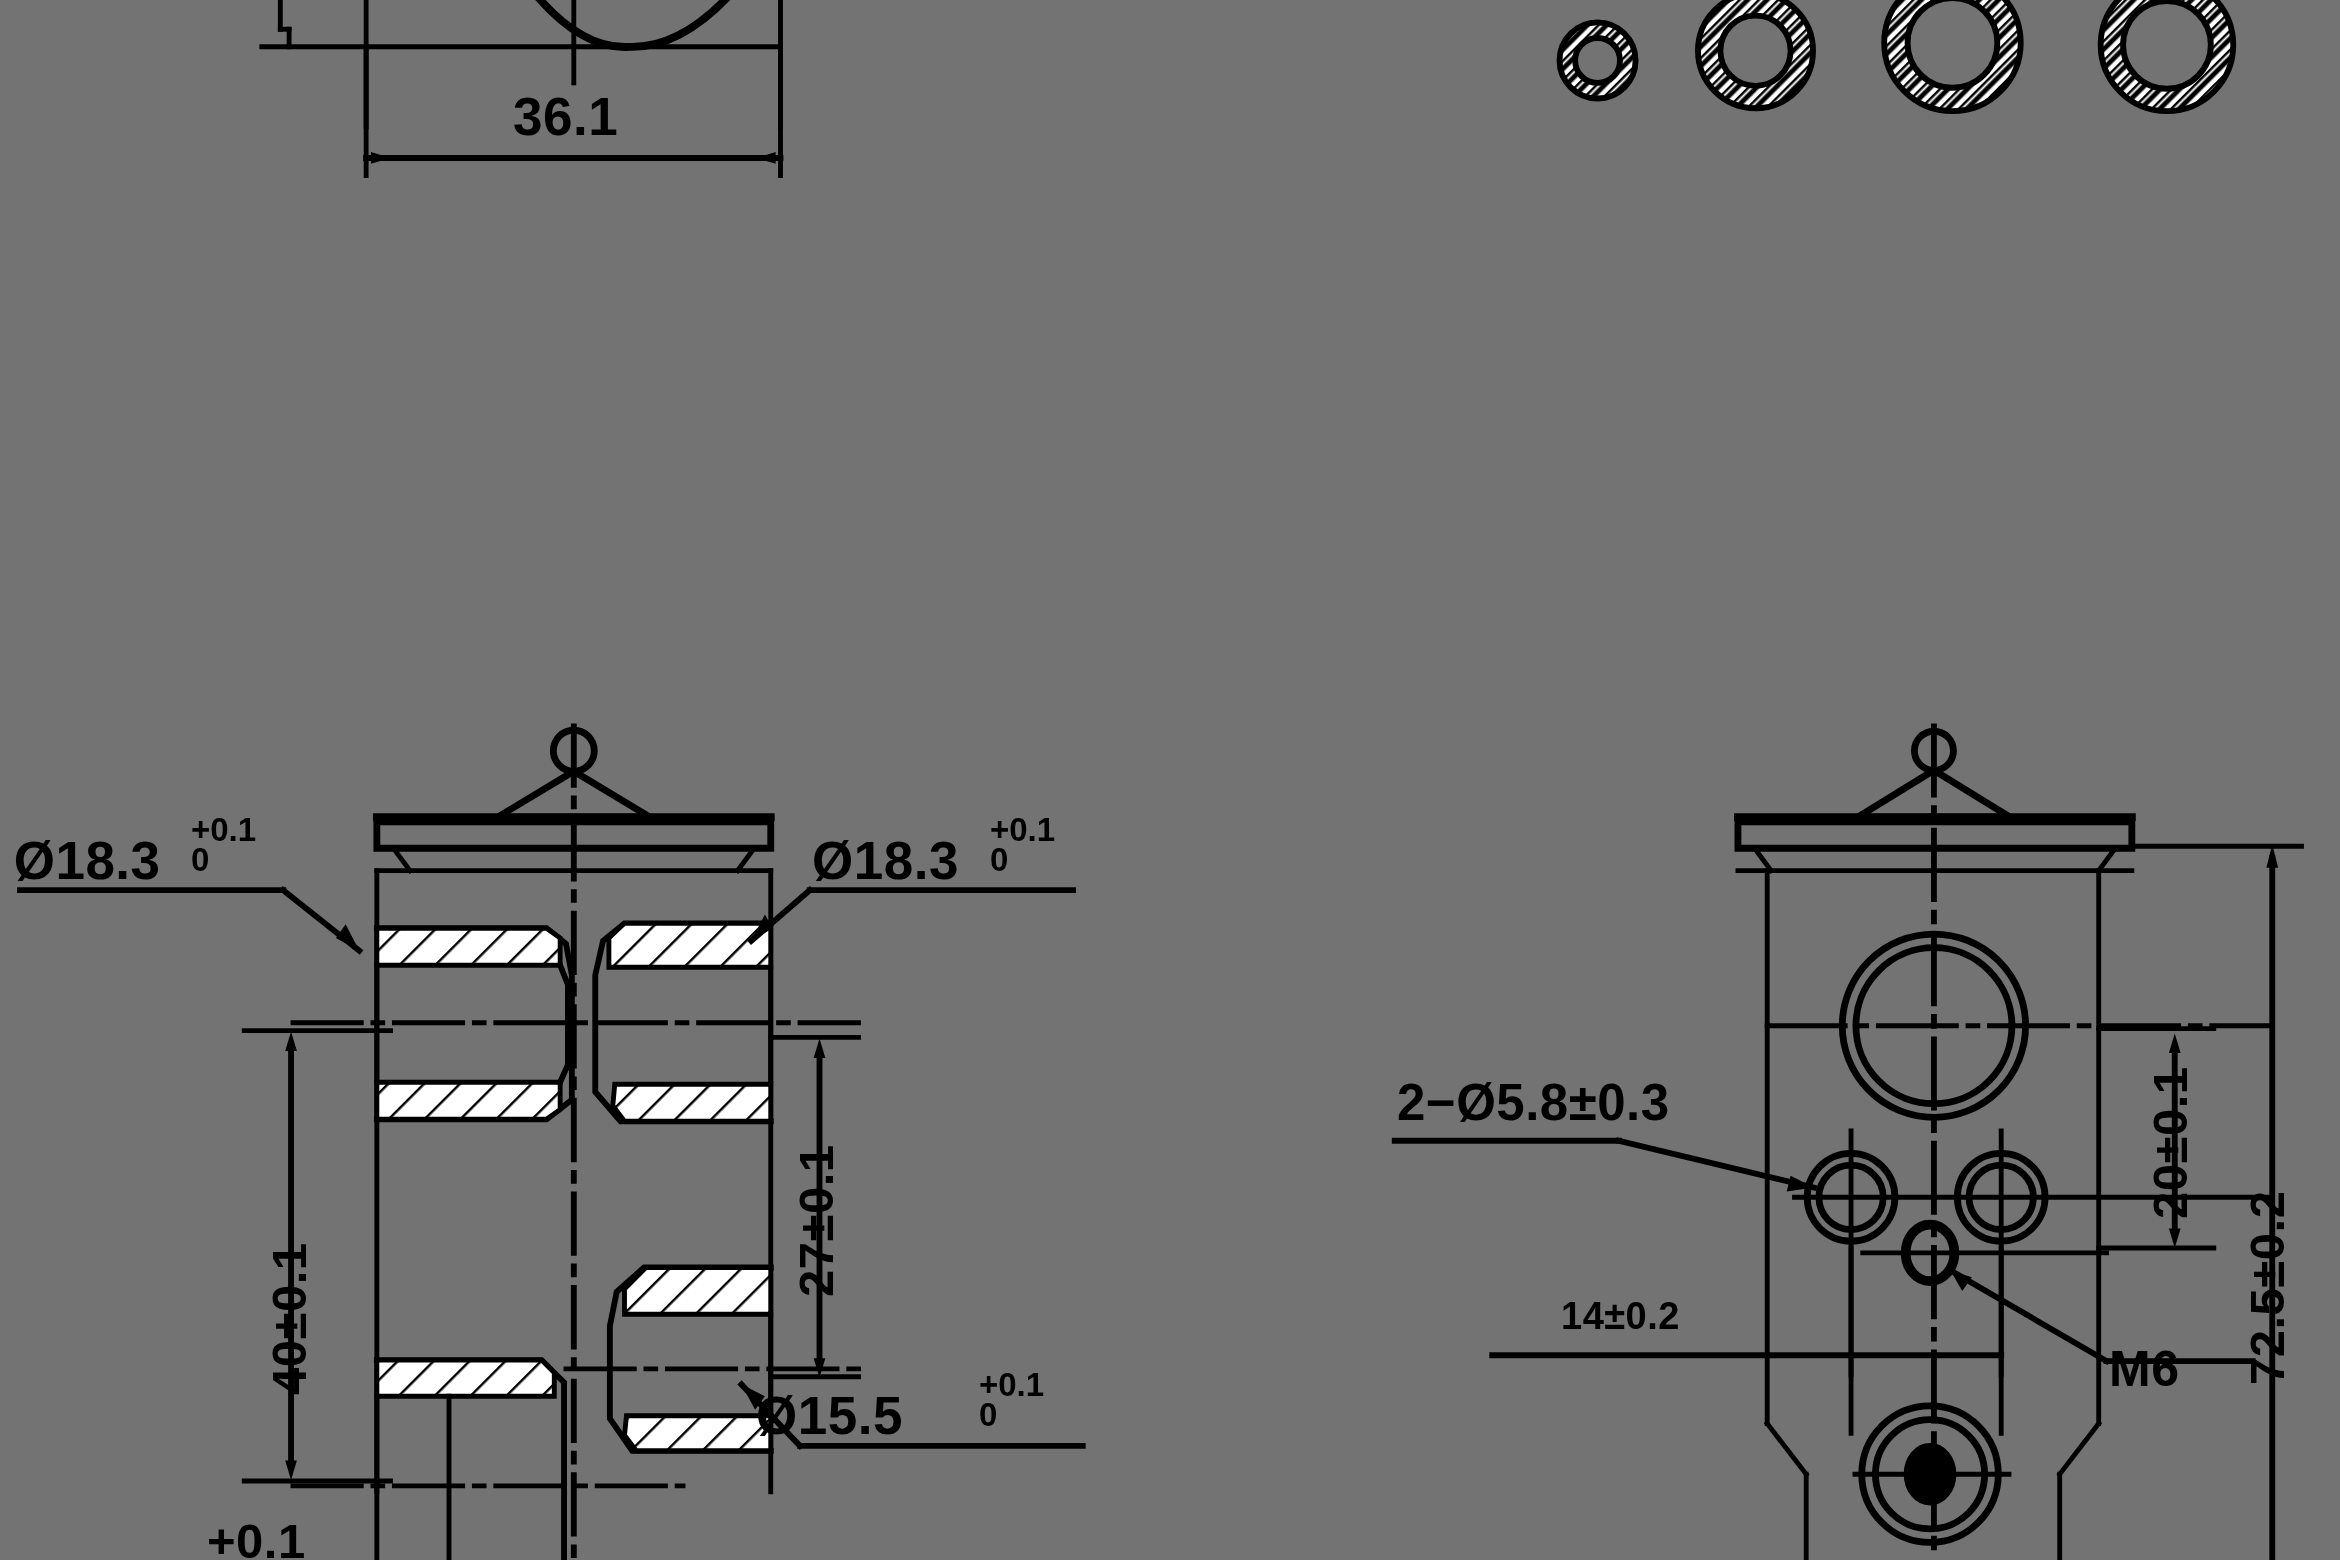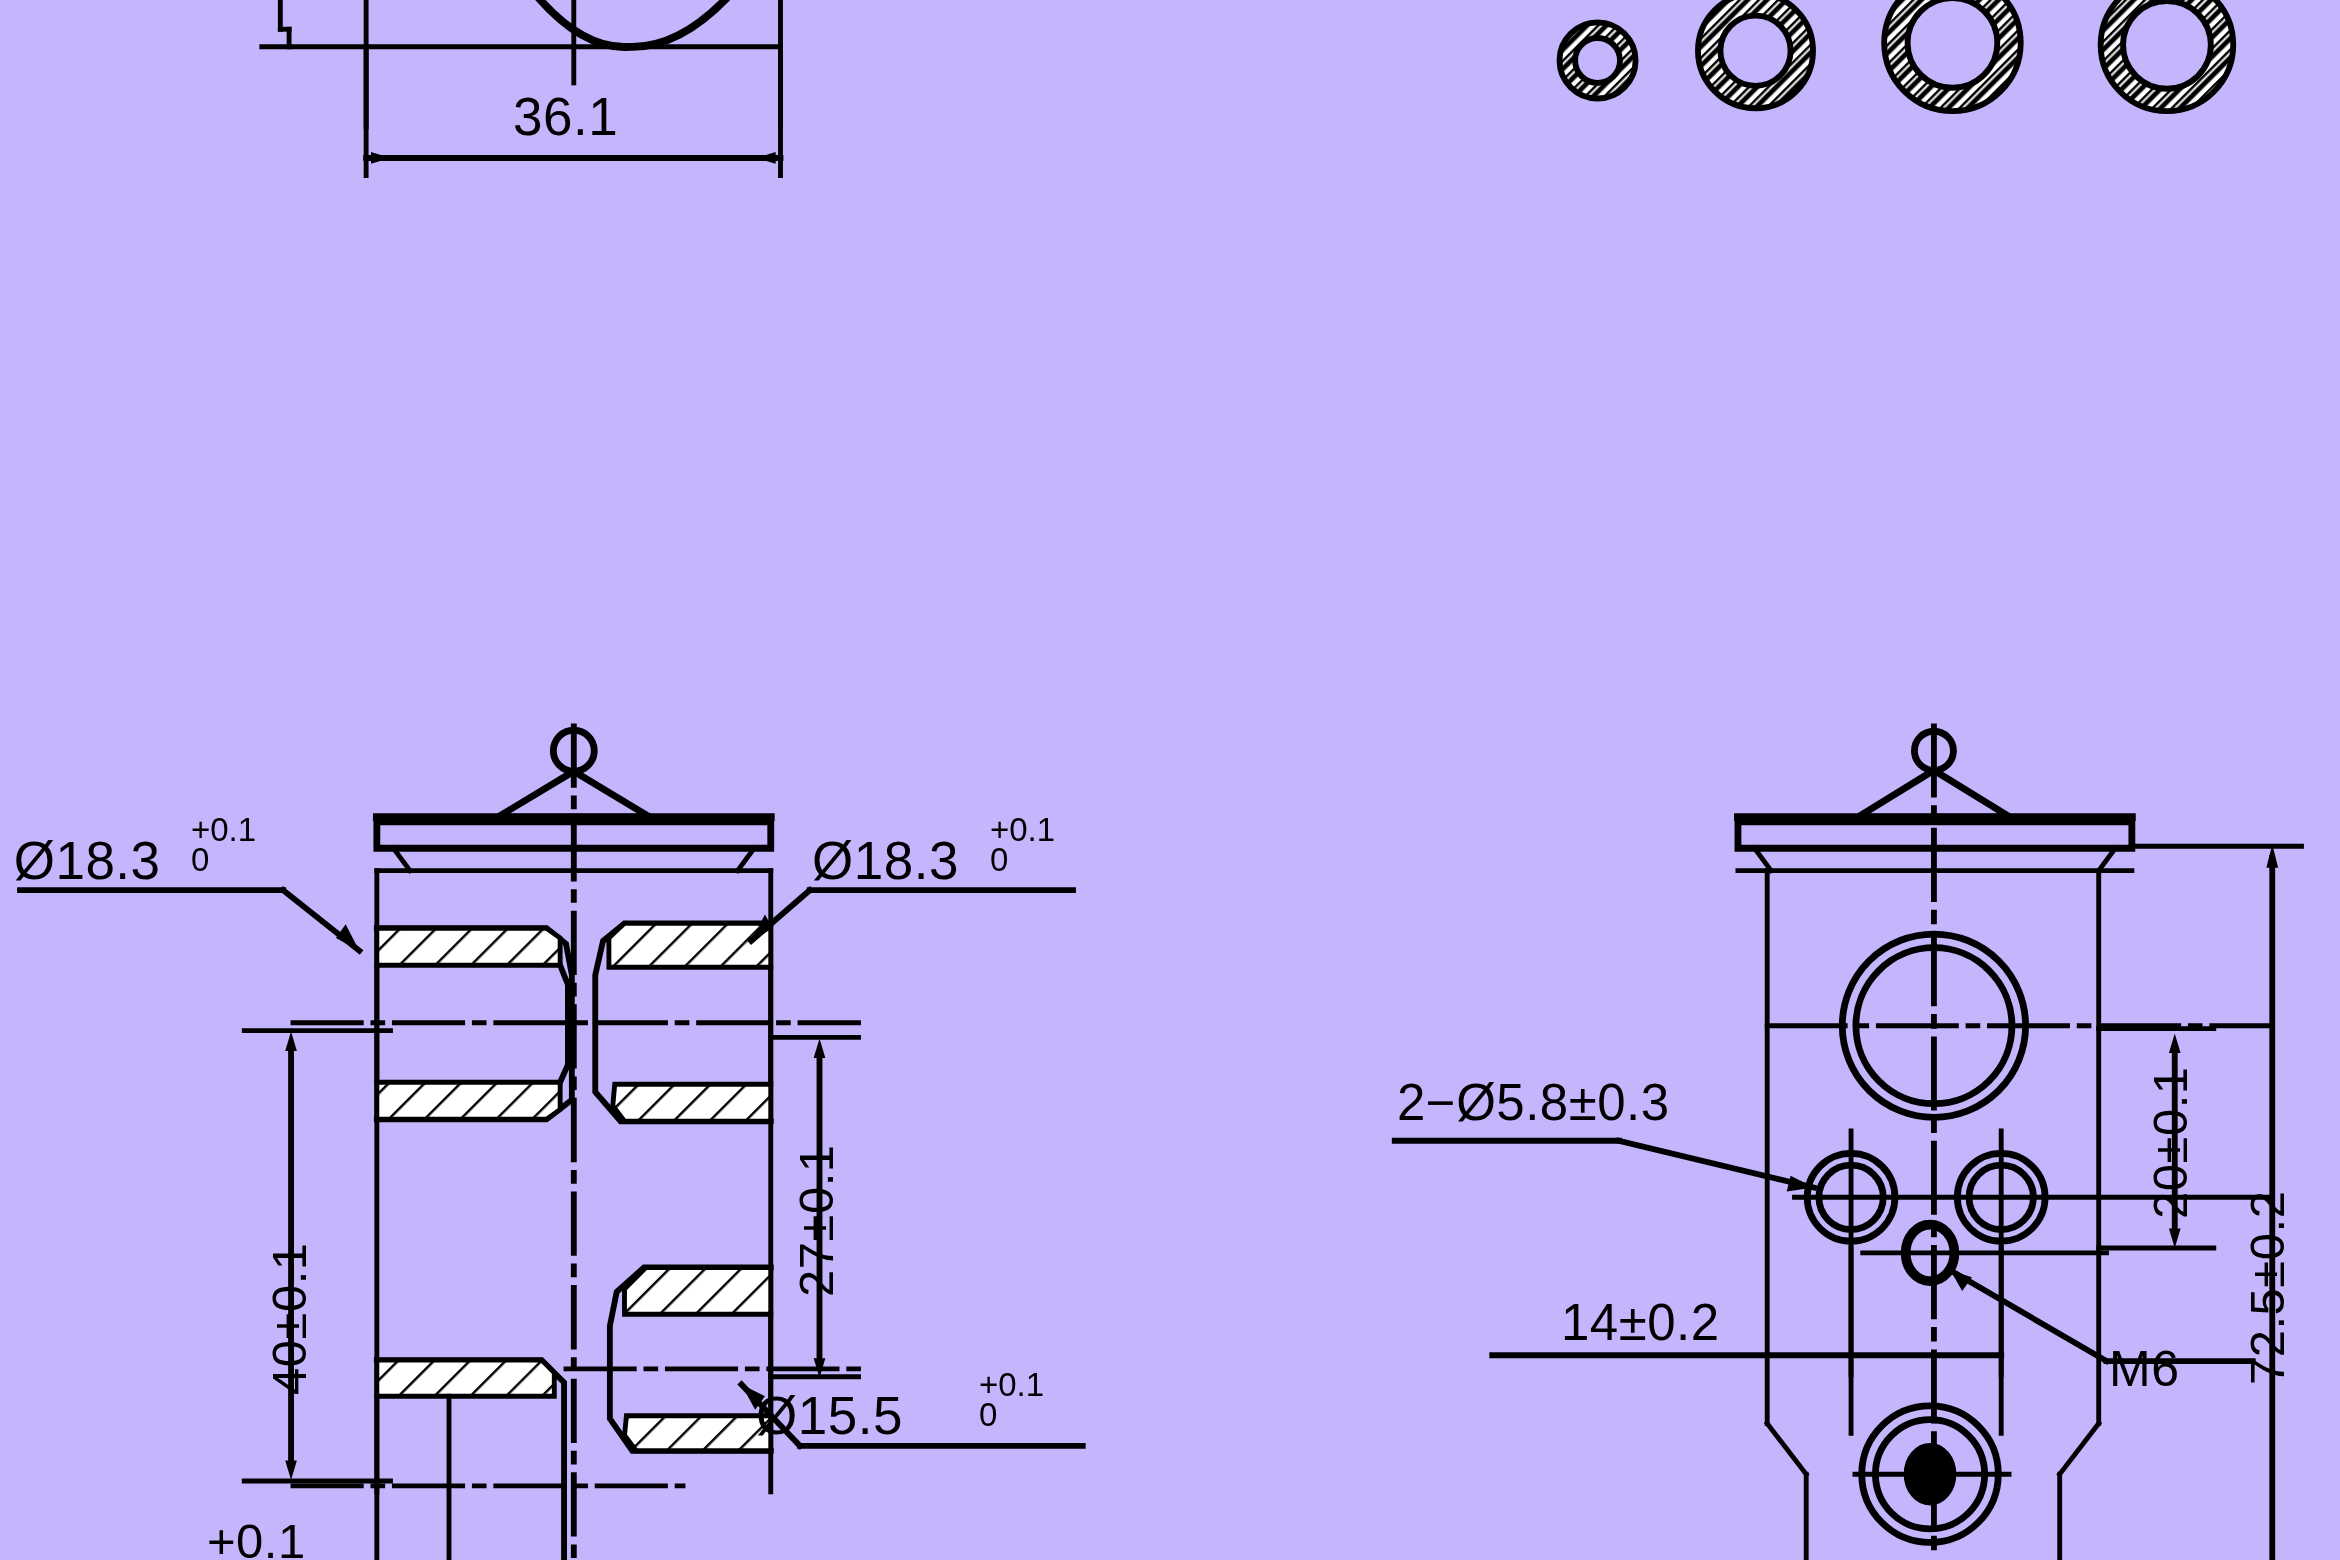--- a/index.html
+++ b/index.html
@@ -1,18 +1,18 @@
 <!DOCTYPE html>
 <html><head>
 <meta charset="utf-8">
 <title>Technical Drawing</title>
 <style>
   html,body{margin:0;padding:0;background:#ffffff;}
   body{width:2341px;height:1560px;overflow:hidden;font-family:"Liberation Sans",sans-serif;}
-  #sheet{position:relative;width:2341px;height:1560px;background:#c4b5fd;}
+  #sheet{position:relative;width:2341px;height:1560px;background:#737373;font-weight:bold;}
   svg{position:absolute;left:0;top:0;width:2341px;height:1560px;display:block;}
   .dimtext{
     position:absolute;
     font-family:"Liberation Sans",sans-serif;
     color:#000;
     white-space:nowrap;
     line-height:1;
     letter-spacing:0.5px;
   }
   .big{font-size:53px;}
@@ -276,21 +276,21 @@
 </div>
 
 <div class="dimtext mid rot90" style="left:265px;top:1395px;">40±0.1</div>
 
 <div class="dimtext mid rot90" style="left:792px;top:1297px;">27±0.1</div>
 
 <div class="dimtext mid" style="left:207px;top:1517px;">+0.1</div>
 
 <div class="dimtext" style="left:1397px;top:1077px;font-size:51px;text-align:right;">2−Ø5.8±0.3</div>
 
-<div class="dimtext" style="left:1561px;top:1297px;font-size:51px;">14±0.2</div>
+<div class="dimtext" style="left:1561px;top:1297px;font-size:38px;">14±0.2</div>
 
 <div class="dimtext" style="left:2109px;top:1344px;font-size:50px;">M6</div>
 
 <div class="dimtext mid rot90" style="left:2146px;top:1219px;">20±0.1</div>
 
 <div class="dimtext mid rot90" style="left:2243px;top:1385px;">72.5±0.2</div>
 
 </div>
 
 

